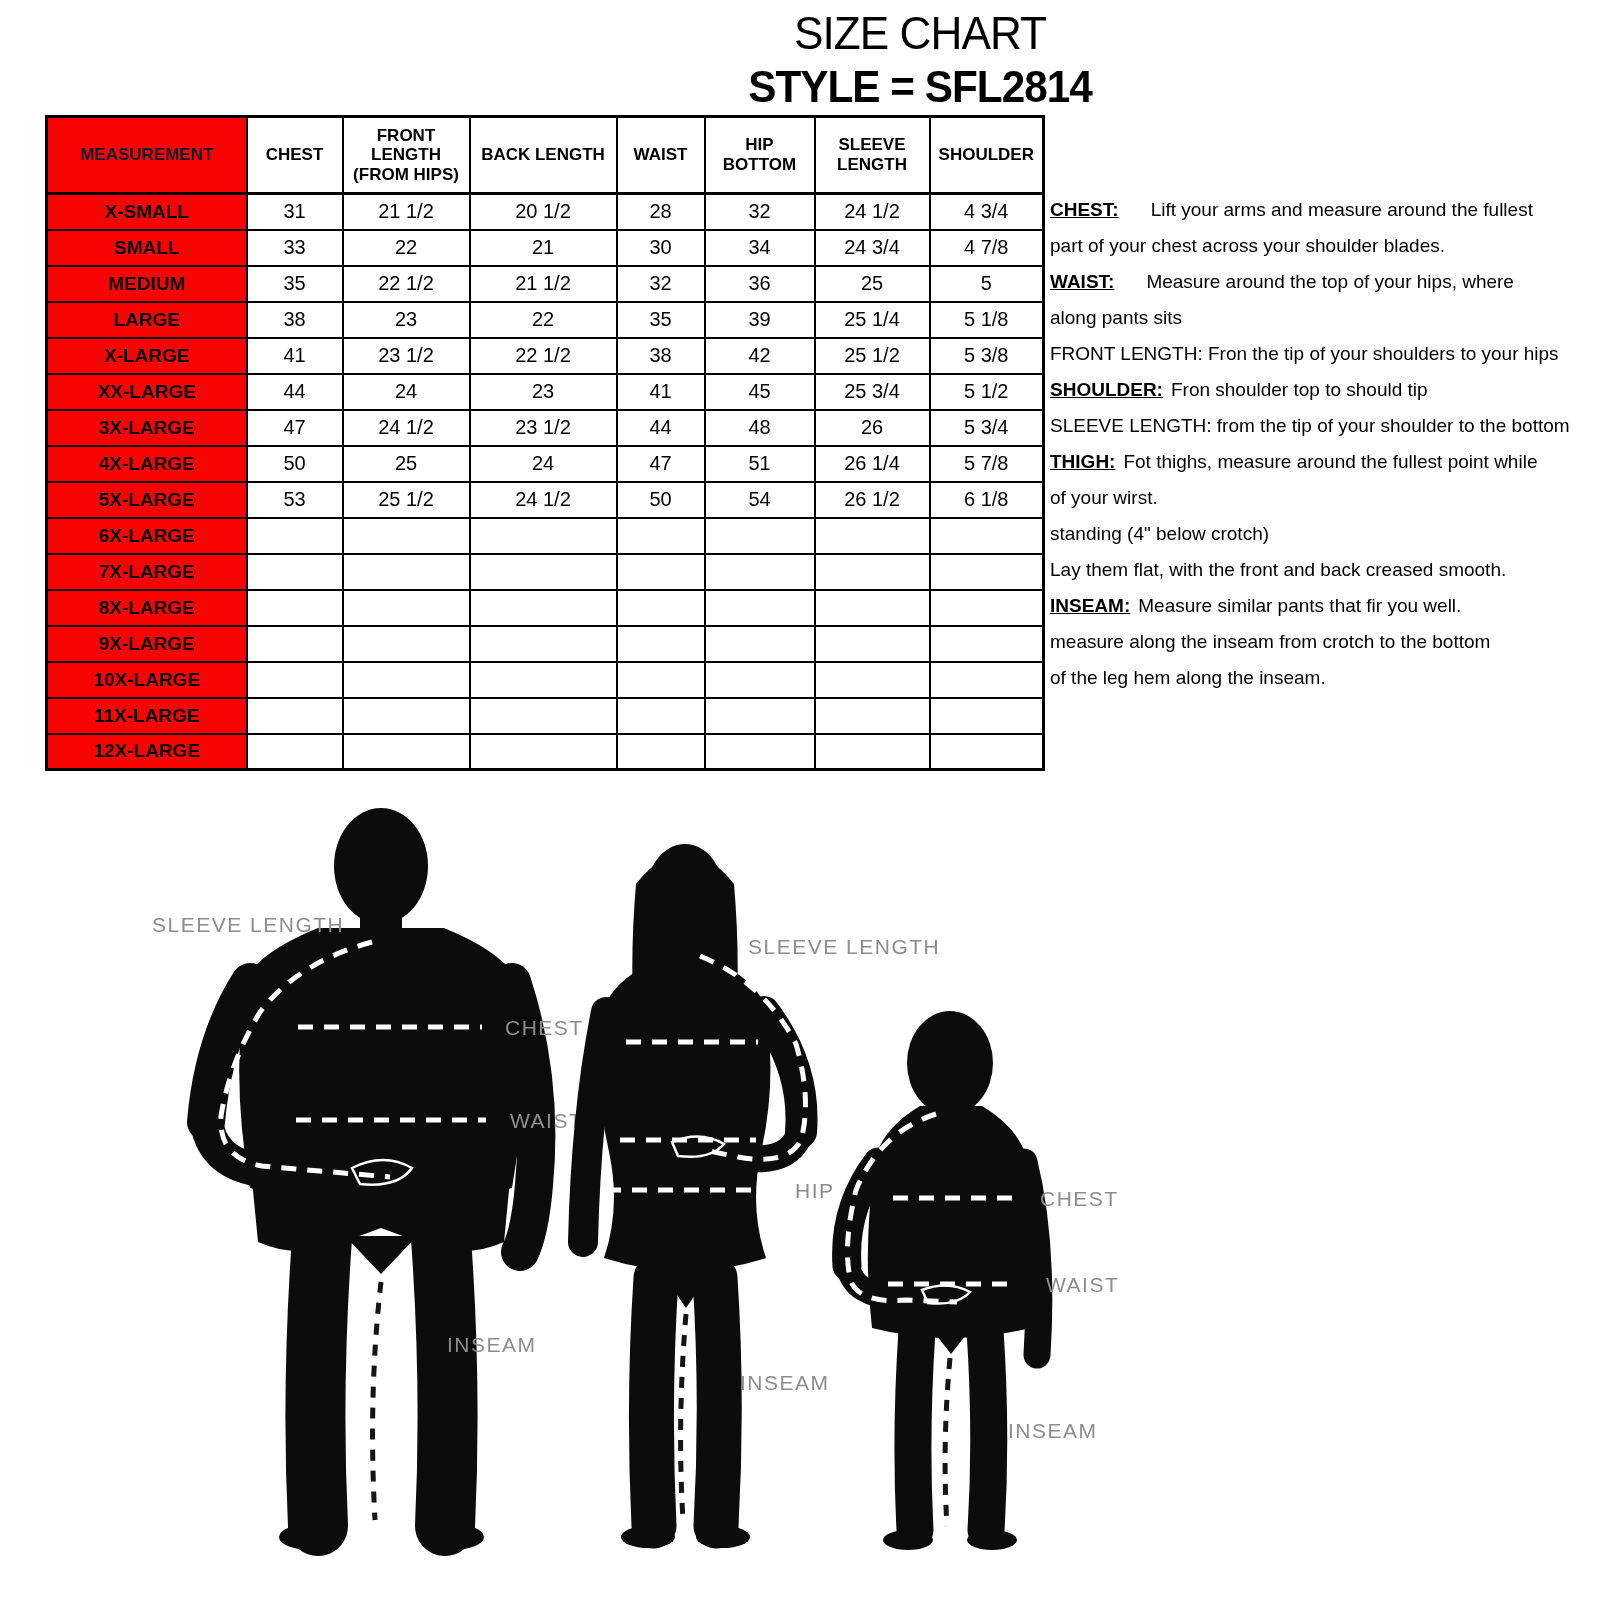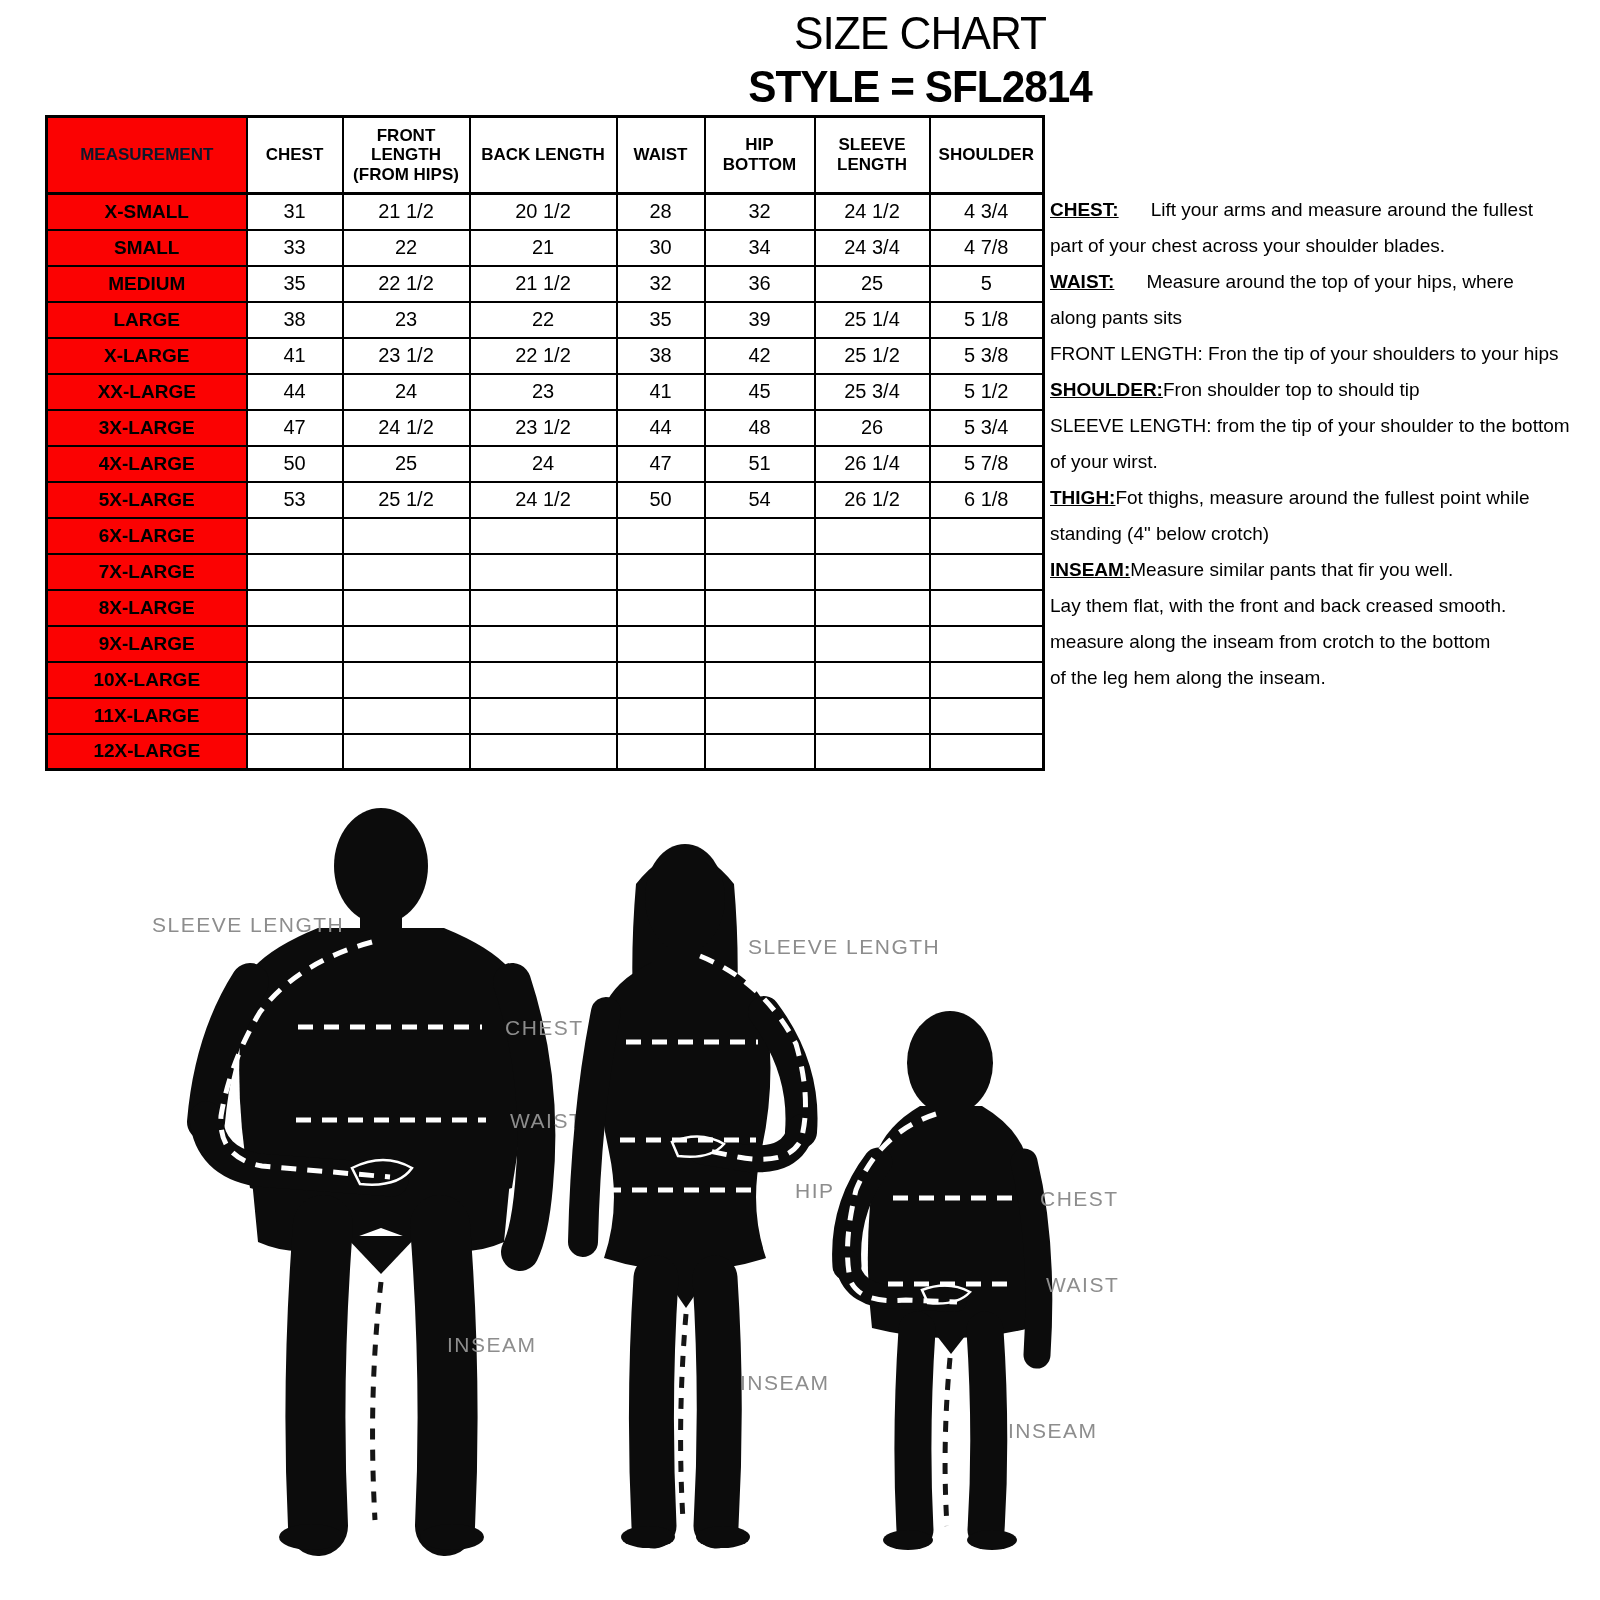--- a/index.html
+++ b/index.html
@@ -54,21 +54,21 @@
   .size-table tbody td{font-size:20px;font-weight:400;background:#fff;}
 
   
   .instructions{
     position:absolute;left:1050px;top:192px;width:540px;
   }
   .iline{
     height:36px;line-height:36px;font-size:19px;white-space:nowrap;
   }
   .iline .head{
-    font-weight:700;text-decoration:underline;
+    font-weight:700;text-decoration:underline;margin-right:8px;
   }
   .iline .head.w{margin-right:32px;}
   .iline .head:empty{margin-right:0;}
 
   
   svg.figures{position:absolute;left:0;top:780px;width:1600px;height:820px;}
   svg.figures .body{fill:var(--silhouette);stroke:none;}
   svg.figures .limb{fill:none;stroke:var(--silhouette);stroke-linecap:round;}
   svg.figures .mline{fill:none;stroke:#ffffff;stroke-width:5;stroke-dasharray:15 11;}
   svg.figures .inseam{fill:none;stroke:#151515;stroke-width:5;stroke-dasharray:11 10;}
@@ -279,25 +279,25 @@
   </table>
 
   <div class="instructions">
     <div class="iline"><span class="head w">CHEST:</span><span>Lift your arms and measure around the fullest</span></div>
     <div class="iline"><span class="head"></span><span>part of your chest across your shoulder blades.</span></div>
     <div class="iline"><span class="head w">WAIST:</span><span>Measure around the top of  your hips, where</span></div>
     <div class="iline"><span class="head"></span><span>along pants sits</span></div>
     <div class="iline"><span class="head"></span><span>FRONT LENGTH: Fron the tip of your shoulders to your hips</span></div>
     <div class="iline"><span class="head">SHOULDER:</span><span>Fron shoulder top to should tip</span></div>
     <div class="iline"><span class="head"></span><span>SLEEVE LENGTH: from the tip of your shoulder to the bottom</span></div>
+    <div class="iline"><span class="head">THIGH:</span><span>Fot thighs, measure around the fullest point while</span></div>
     <div class="iline"><span class="head"></span><span>of your wirst.</span></div>
-    <div class="iline"><span class="head">THIGH:</span><span>Fot thighs, measure around the fullest point while</span></div>
     <div class="iline"><span class="head"></span><span>standing (4" below crotch)</span></div>
+    <div class="iline"><span class="head"></span><span>Lay them flat, with the front and back creased smooth.</span></div>
     <div class="iline"><span class="head">INSEAM:</span><span>Measure similar pants that fir you well.</span></div>
-    <div class="iline"><span class="head"></span><span>Lay them flat, with the front and back creased smooth.</span></div>
     <div class="iline"><span class="head"></span><span>measure along the inseam from crotch to the bottom</span></div>
     <div class="iline"><span class="head"></span><span>of the leg hem along the inseam.</span></div>
   </div>
 
   <svg class="figures" viewBox="0 780 1600 820">
 
     <g>
       <ellipse class="body" cx="381" cy="866" rx="47" ry="58"></ellipse>
       <rect class="body" x="360" y="898" width="42" height="42"></rect>
       <path class="body" d="M318 928 L444 928 Q498 950 515 976 Q532 1075 512 1188 Q381 1218 250 1188 Q230 1075 247 976 Q264 950 318 928 Z"></path>

